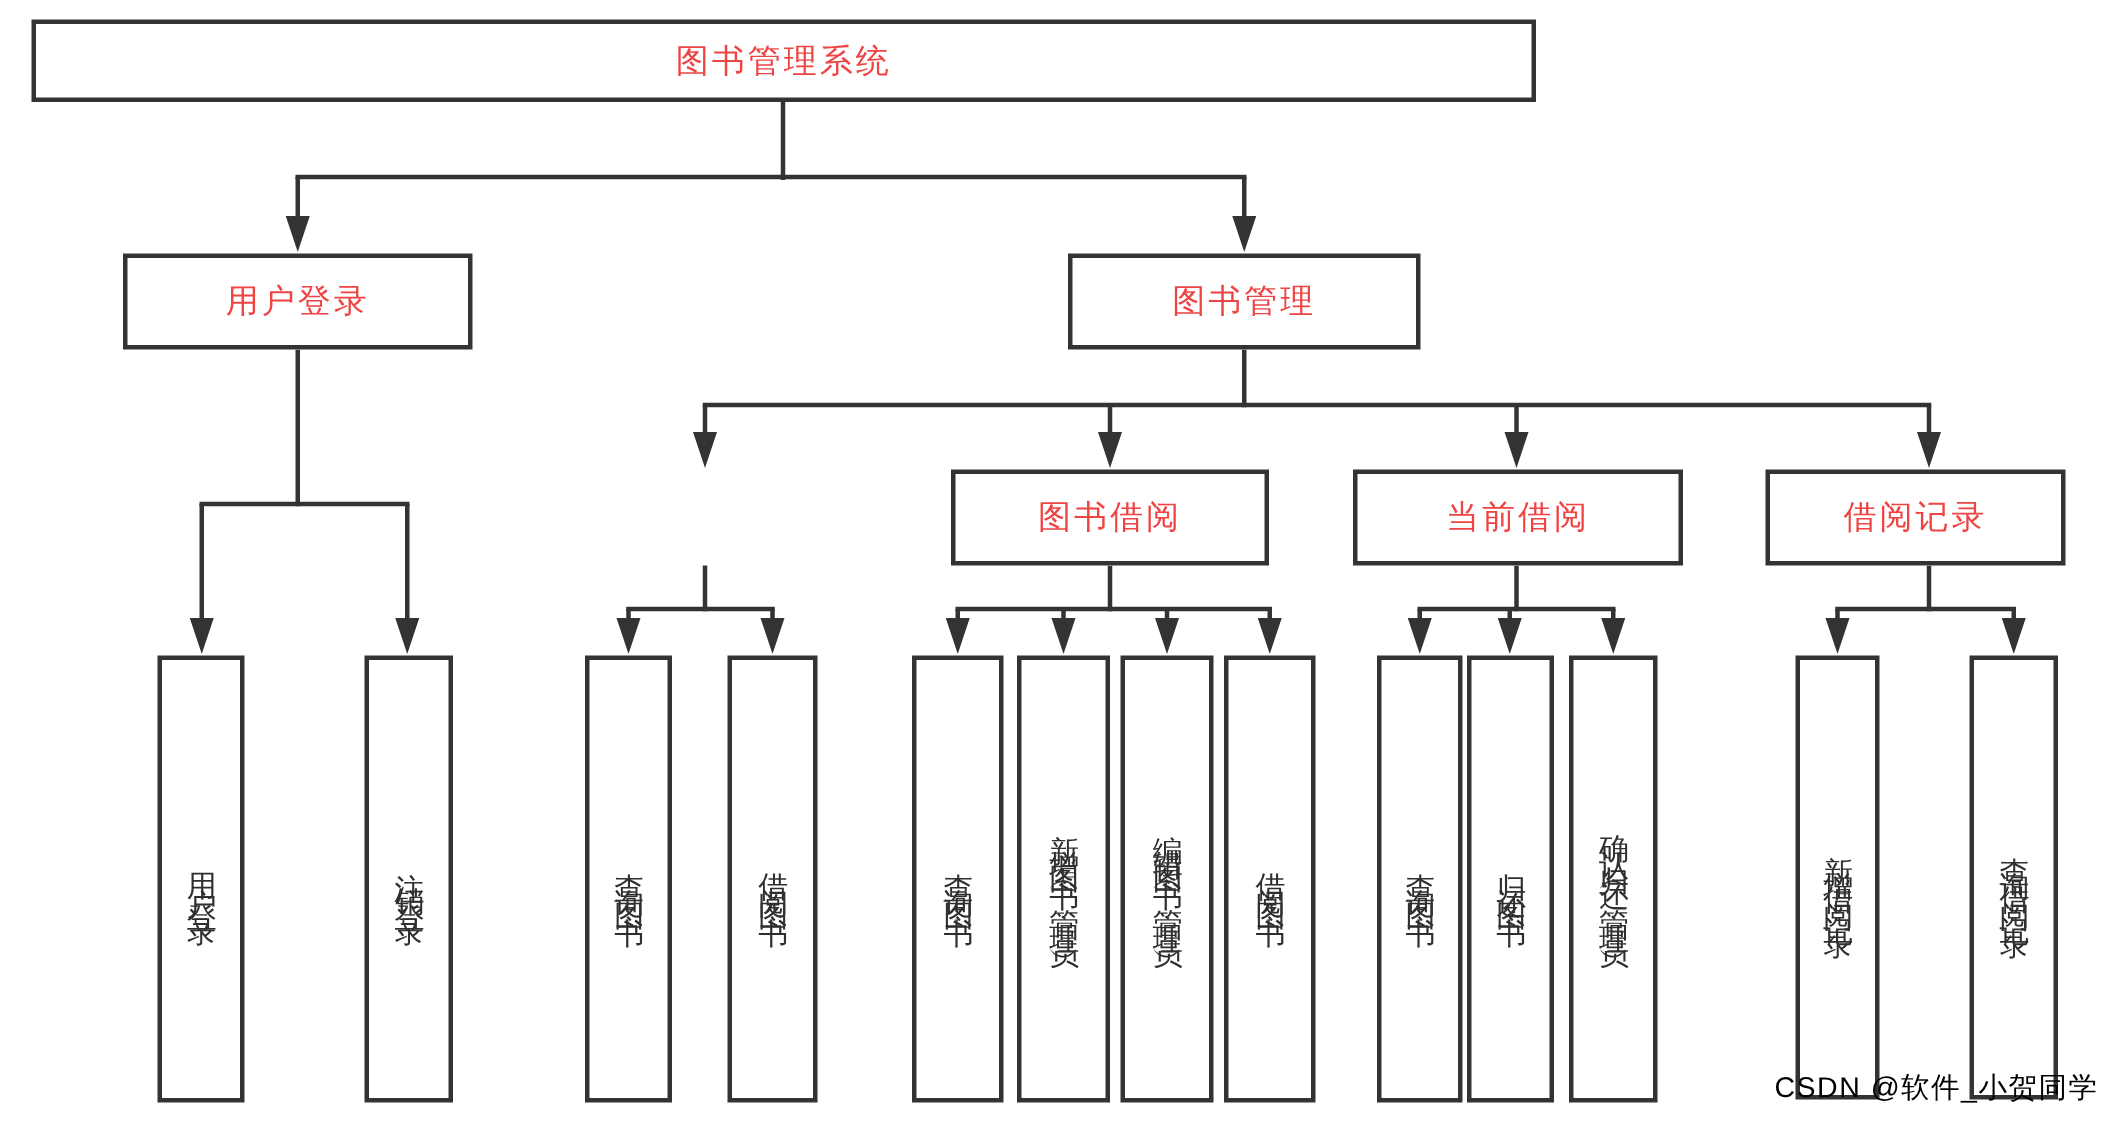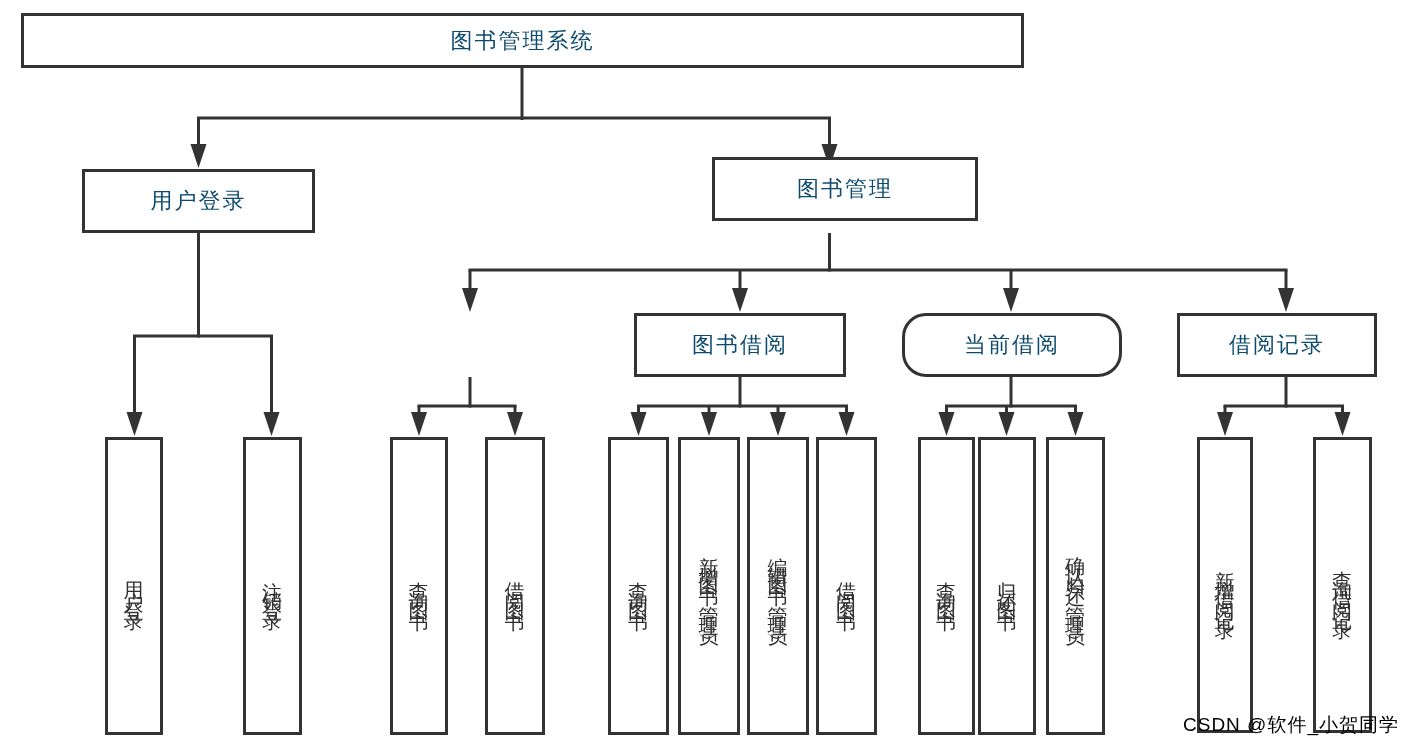--- a/index.html
+++ b/index.html
@@ -7,21 +7,21 @@
     position:relative;width:1405px;height:747px;background:#ffffff;
     font-family:"Liberation Sans",sans-serif;color:#2f2f2f;overflow:hidden;
   }
   .wires{position:absolute;left:0;top:0;}
   .wire{stroke:#333333;stroke-width:3;fill:none;}
   .head{fill:#333333;stroke:none;}
   .node{
     position:absolute;background:#ffffff;border:3px solid #333333;
     box-sizing:border-box;display:flex;align-items:center;justify-content:center;
   }
-  .node.h span{font-size:22px;letter-spacing:2px;white-space:nowrap;color:#0c4a6e;}
+  .node.h span{font-size:22px;letter-spacing:2px;white-space:nowrap;color:#ef4444;}
   .node.v span{
     writing-mode:vertical-lr;text-orientation:mixed;
     font-size:20px;letter-spacing:10px;line-height:1.1;color:#2f2f2f;
   }
   .watermark{
     position:absolute;left:1183px;top:712px;font-size:19px;letter-spacing:1px;
     color:#000000;white-space:nowrap;z-index:5;
   }
 </style>
 </head>
@@ -91,28 +91,28 @@
     <polygon class="head" points="1334.5,412 1350.5,412 1342.5,436"></polygon>
   </svg>
 
   <div class="node h" style="left:21px;top:13px;width:1003px;height:55px;">
     <span>图书管理系统</span>
   </div>
 
   <div class="node h" style="left:82px;top:169px;width:233px;height:64px;">
     <span>用户登录</span>
   </div>
-  <div class="node h" style="left:712px;top:157px;width:266px;height:64px;">
+  <div class="node h" style="left:712px;top:169px;width:235px;height:64px;">
     <span>图书管理</span>
   </div>
 
   <div class="node h" style="left:634px;top:313px;width:212px;height:64px;">
     <span>图书借阅</span>
   </div>
-  <div class="node h" style="left:902px;top:313px;width:220px;height:64px;border-radius:24px;">
+  <div class="node h" style="left:902px;top:313px;width:220px;height:64px;">
     <span>当前借阅</span>
   </div>
   <div class="node h" style="left:1177px;top:313px;width:200px;height:64px;">
     <span>借阅记录</span>
   </div>
 
   <div class="node v" style="left:105px;top:437px;width:58px;height:298px;">
     <span>用户登录</span>
   </div>
   <div class="node v" style="left:243px;top:437px;width:59px;height:298px;">

